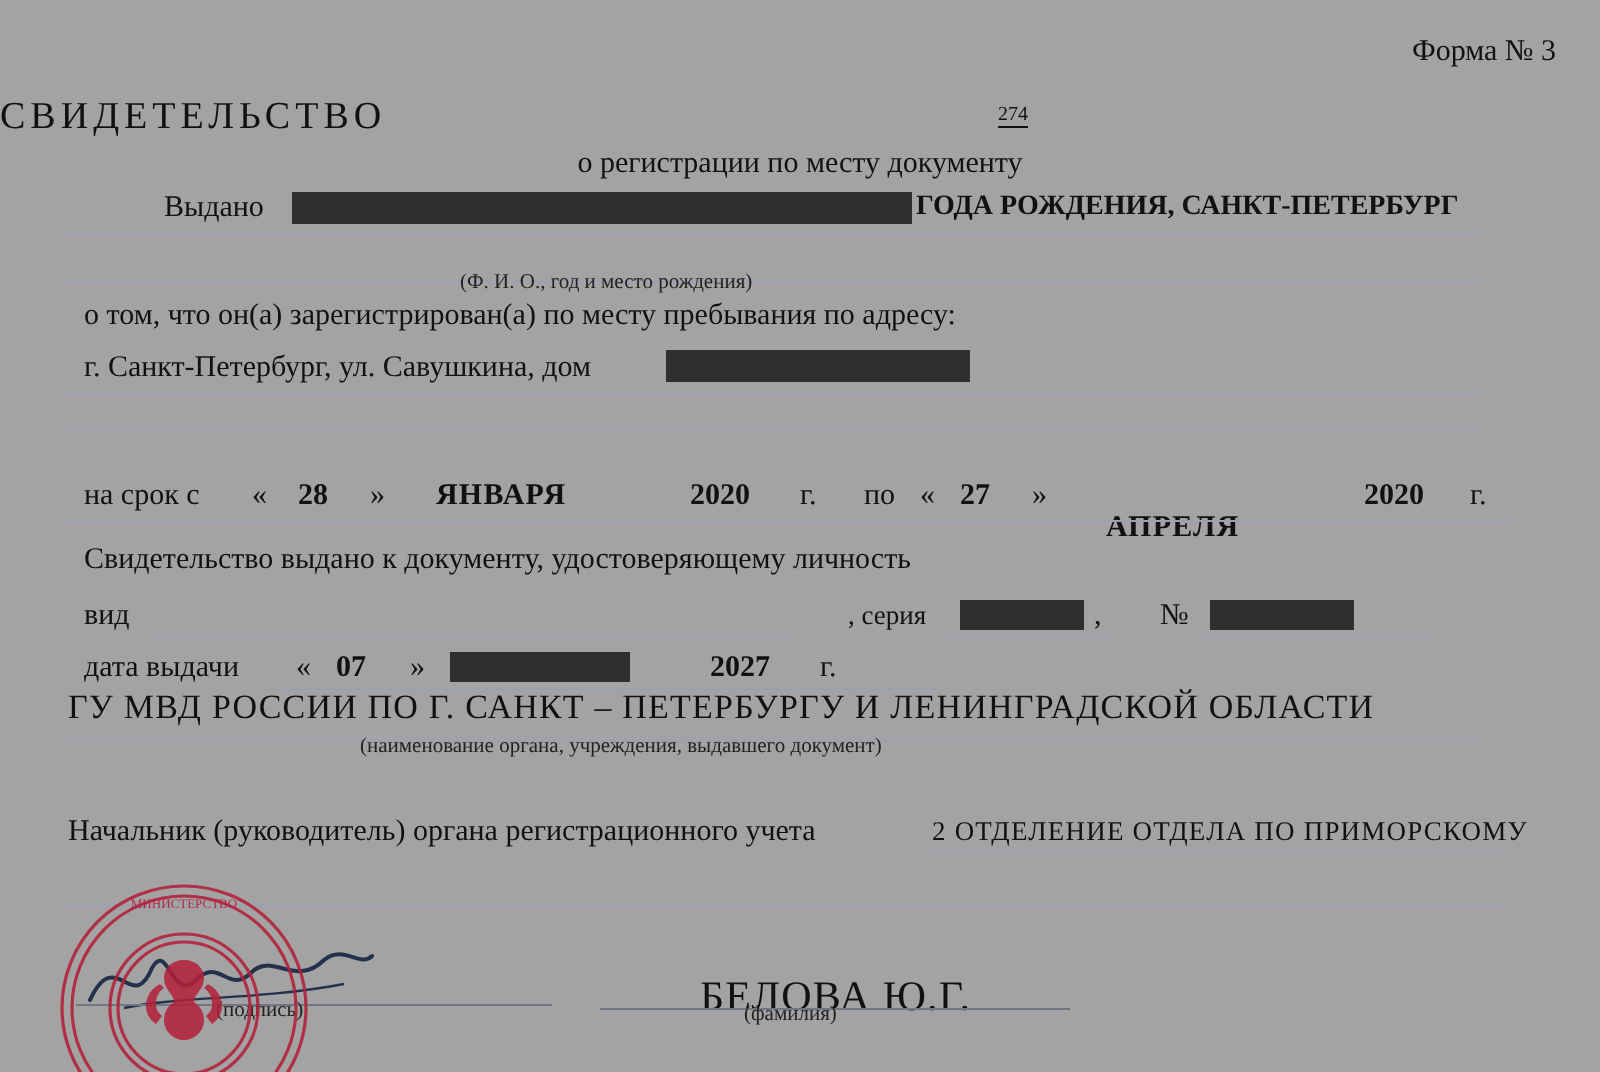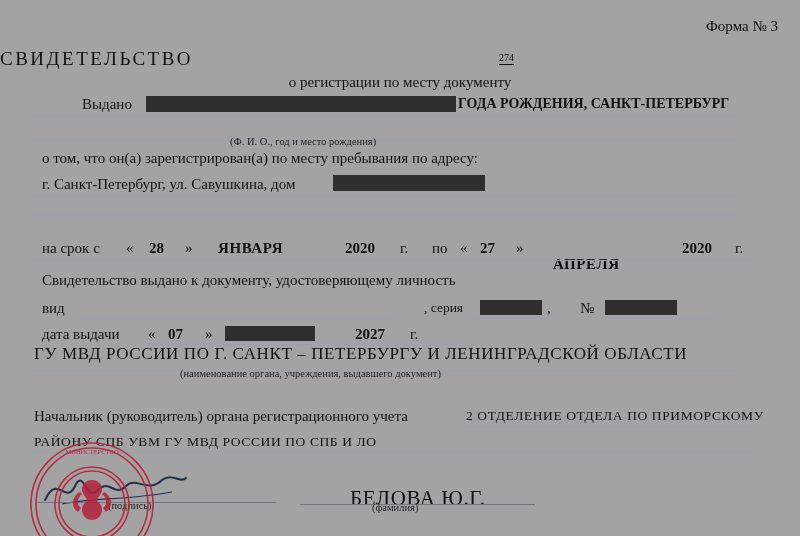--- a/index.html
+++ b/index.html
@@ -145,21 +145,20 @@
   <div class="abs rule" style="top:344px; left:140px; width:330px;"></div>
 
   <div class="abs lbl spaced" style="top:344px; left:34px; font-size:17px;">ГУ  МВД  РОССИИ  ПО  Г. САНКТ – ПЕТЕРБУРГУ  И  ЛЕНИНГРАДСКОЙ ОБЛАСТИ</div>
   <div class="abs rule" style="top:370px; left:30px; width:710px;"></div>
   <div class="abs small-note" style="top:368px; left:180px; width:400px;">(наименование органа, учреждения, выдавшего документ)</div>
 
   <div class="abs lbl" style="top:408px; left:34px;">Начальник (руководитель) органа регистрационного учета</div>
   <div class="abs lbl spaced" style="top:408px; left:466px; font-size:13.5px;">2 ОТДЕЛЕНИЕ ОТДЕЛА  ПО ПРИМОРСКОМУ</div>
   <div class="abs rule" style="top:426px; left:462px; width:290px;"></div>
 
-  <div class="abs lbl spaced" style="top:434px; left:34px; font-size:13.5px;">РАЙОНУ СПБ УВМ  ГУ  МВД  РОССИИ  ПО СПБ  И  ЛО</div>
   <div class="abs rule" style="top:452px; left:30px; width:722px;"></div>
 
   <svg class="abs sig" viewBox="0 0 150 40">
     <path d="M5 30 C 18 2, 26 38, 36 14 C 44 0, 46 32, 58 20 C 70 8, 74 28, 86 16 C 96 6, 108 24, 122 10 C 132 2, 140 14, 146 8" fill="none" stroke="#23314d" stroke-width="2" stroke-linecap="round"></path>
     <path d="M22 34 C 50 28, 90 30, 132 22" fill="none" stroke="#23314d" stroke-width="1.2"></path>
   </svg>
   <div class="abs rule-dark" style="top:502px; left:38px; width:238px;"></div>
   <div class="abs small-note" style="top:500px; left:108px; width:90px;">(подпись)</div>
 
   <div class="abs lbl spaced" style="top:486px; left:338px; font-size:21px;margin-left:12px;">БЕЛОВА Ю.Г.</div>

